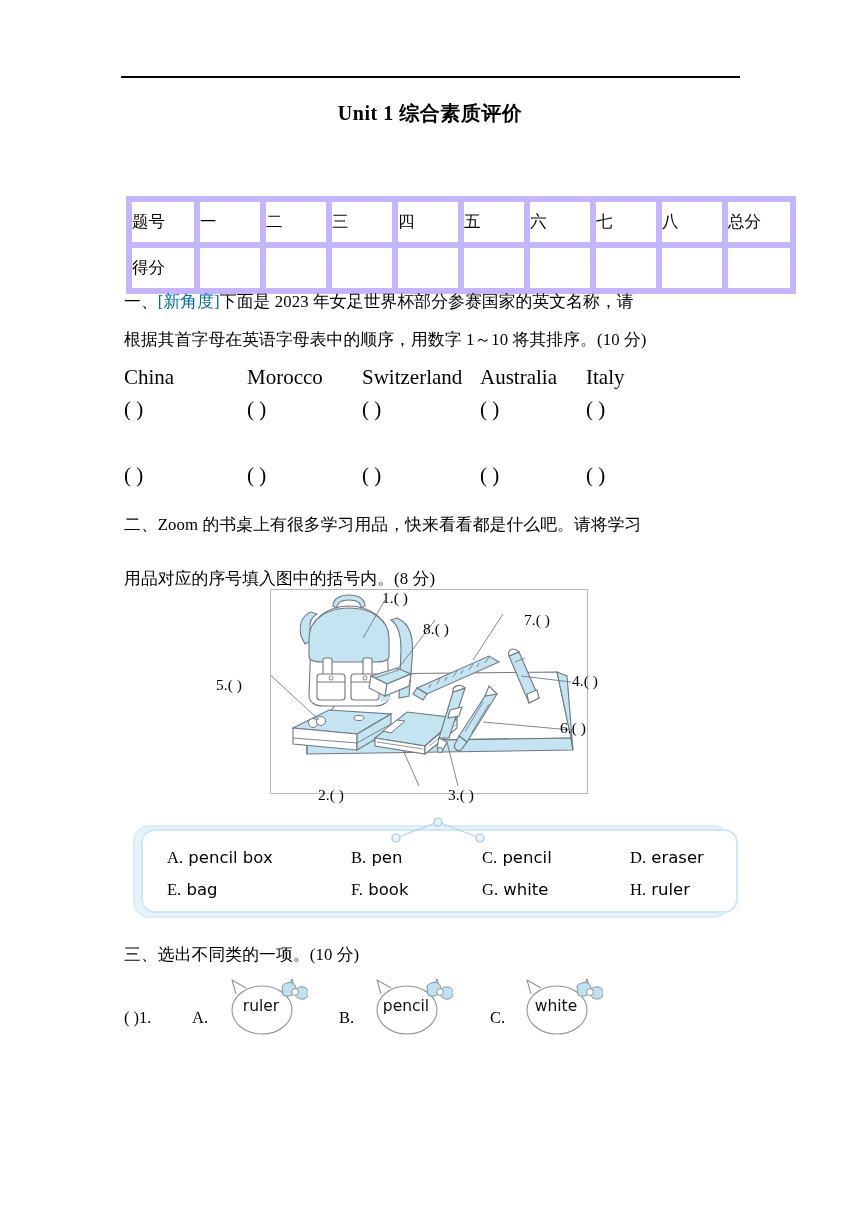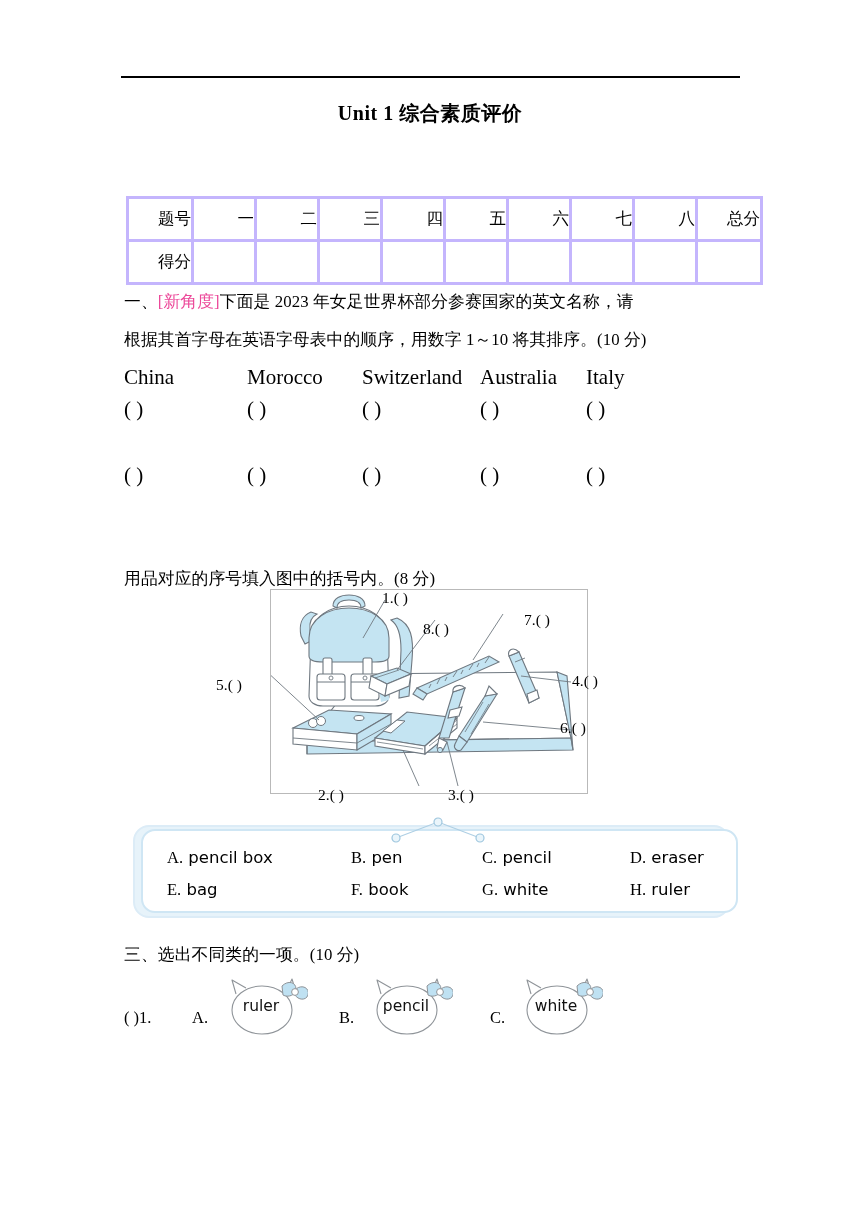--- a/index.html
+++ b/index.html
@@ -55,40 +55,40 @@
 
   
   .score-table {
     position: absolute;
     left: 126px;
     top: 196px;
     border-collapse: collapse;
     table-layout: fixed;
   }
   .score-table td {
-    border: 3px solid #c4b5fd;
+    border: 6px solid #c4b5fd;
     height: 40px;
-    text-align: right;
+    text-align: left;
     vertical-align: middle;
     font-size: 16.5px;
     padding: 0;
   }
   .score-table td.lbl { width: 62px; }
   .score-table td.col { width: 60px; }
   .score-table td.tot { width: 62px; }
 
   
   .qtext {
     position: absolute;
     font-size: 16.8px;
     line-height: 38px;
     letter-spacing: 0.1px;
     white-space: nowrap;
   }
-  .blue { color: #ec4899; }
+  .blue { color: #0369a1; }
 
   
   .country-row {
     position: absolute;
     left: 124px;
     font-size: 21px;
     white-space: nowrap;
   }
   .country-row span.cell {
     display: inline-block;
@@ -243,20 +243,23 @@
 
   <div class="country-row paren-row" style="top:397px;">
     <span class="cell" style="width:123px">(        )</span><span class="cell" style="width:115px">(        )</span><span class="cell" style="width:118px">(        )</span><span class="cell" style="width:106px">(        )</span><span class="cell">(        )</span>
   </div>
 
 
   <div class="country-row paren-row" style="top:463px;">
     <span class="cell" style="width:123px">(        )</span><span class="cell" style="width:115px">(        )</span><span class="cell" style="width:118px">(        )</span><span class="cell" style="width:106px">(        )</span><span class="cell">(        )</span>
   </div>
 
+  <div class="qtext" style="left:124px; top:506px;">
+    <span>二、</span><span>Zoom 的书桌上有很多学习用品，快来看看都是什么吧。请将学习</span>
+  </div>
   <div class="qtext" style="left:124px; top:560px;">用品对应的序号填入图中的括号内。(8 分)</div>
 
   <div class="pic-frame">
     <svg width="316" height="203" viewBox="0 0 316 203">
 
       <polygon points="88,84 286,82 300,148 36,152" fill="#ffffff" stroke="#6f7880" stroke-width="1.1"></polygon>
 
       <polygon points="36,152 300,148 302,160 36,164" fill="#c4e4f2" stroke="#6f7880" stroke-width="1.1"></polygon>
 
       <polygon points="286,82 296,86 302,160 300,148" fill="#c4e4f2" stroke="#6f7880" stroke-width="1.1"></polygon>

